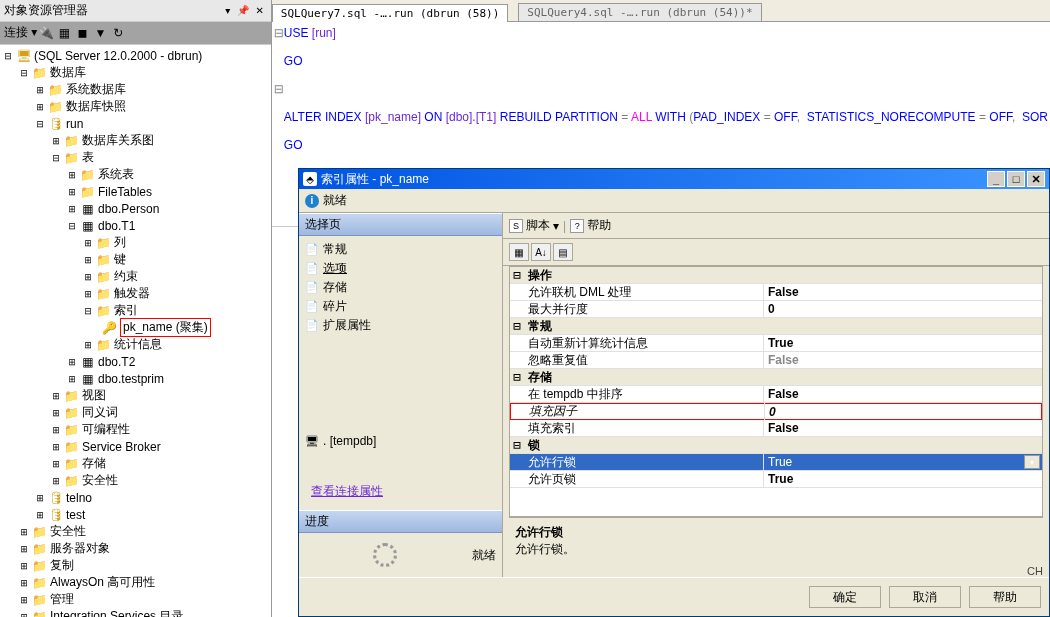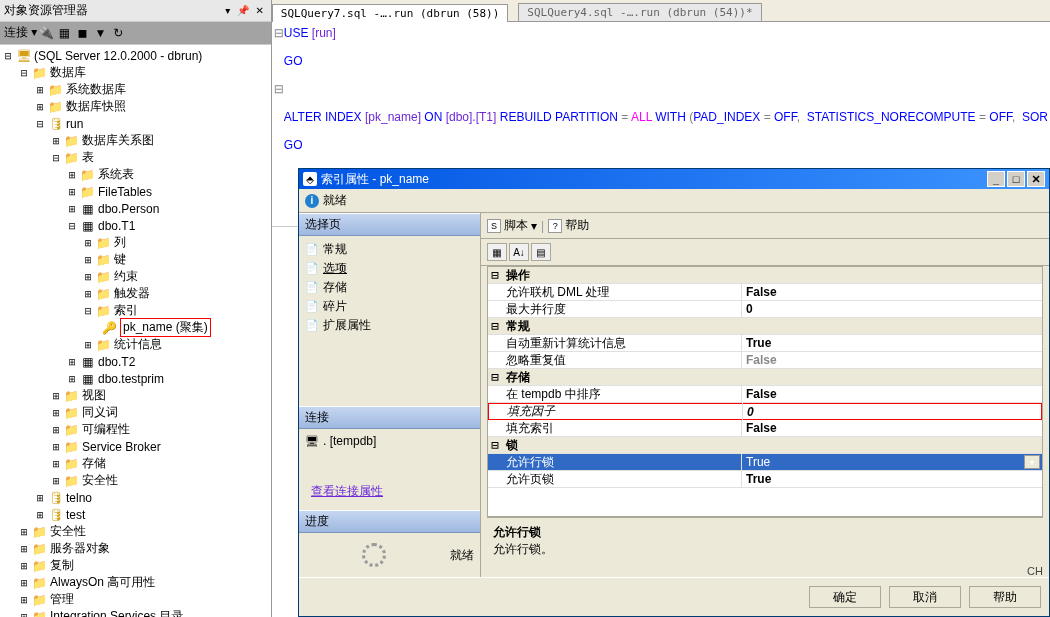--- a/index.html
+++ b/index.html
@@ -53,21 +53,21 @@
 .dialog-title-left { display: flex; align-items: center; gap: 4px; }
 .dialog-title-icon { width: 14px; height: 14px; background: #fff; border-radius: 2px; display: inline-flex; align-items: center; justify-content: center; color: #000; font-size: 10px; }
 .dialog-title-btns { display: flex; gap: 2px; }
 .dialog-title-btn { width: 18px; height: 16px; background: #d4d0c8; border: 1px solid #fff; display: inline-flex; align-items: center; justify-content: center; cursor: pointer; font-size: 11px; color: #000; font-weight: bold; }
 
 .dialog-status { background: #ece9d8; padding: 3px 6px; border-bottom: 1px solid #aca899; display: flex; align-items: center; gap: 4px; }
 .status-icon { width: 14px; height: 14px; border-radius: 50%; background: #2080d0; color: #fff; display: inline-flex; align-items: center; justify-content: center; font-size: 10px; font-weight: bold; }
 
 .dialog-body { flex: 1; display: flex; overflow: hidden; }
 
-.dialog-left { width: 182px; background: #ece9d8; border-right: 1px solid #aca899; display: flex; flex-direction: column; }
+.dialog-left { width: 204px; background: #ece9d8; border-right: 1px solid #aca899; display: flex; flex-direction: column; }
 .section-header { background: linear-gradient(to bottom, #c5d6f0, #9fb8e0); padding: 2px 6px; font-size: 12px; border-bottom: 1px solid #7a96bf; border-top: 1px solid #fff; }
 .section-body { padding: 4px 6px; }
 .page-item { display: flex; align-items: center; gap: 4px; padding: 1px 0; cursor: pointer; }
 .page-icon { width: 14px; height: 14px; display: inline-flex; align-items: center; justify-content: center; font-size: 11px; }
 .page-item.selected .page-label { text-decoration: underline; }
 .link-text { color: #6d28d9; text-decoration: underline; cursor: pointer; margin: 6px; display: inline-block; font-family: Liberation Mono, monospace; }
 .spinner { width: 24px; height: 24px; border: 3px dotted #999; border-radius: 50%; margin: 6px auto; }
 .progress-label { text-align: center; }
 
 .dialog-right { flex: 1; background: #ece9d8; display: flex; flex-direction: column; }
@@ -382,21 +382,20 @@
         <div class="page-item">
             <span class="page-icon">📄</span>
             <span class="page-label">碎片</span>
           </div>
         <div class="page-item">
             <span class="page-icon">📄</span>
             <span class="page-label">扩展属性</span>
           </div>
       </div>
       <div style="flex:1"></div>
-      <div class="section-header">连接</div>
       <div class="section-body">
         <div class="page-item">
             <span class="page-icon">🖥</span>
             <span>. [tempdb]</span>
           </div>
         <br><br>
         <a class="link-text">查看连接属性</a>
       </div>
       <div class="section-header">进度</div>
       <div class="section-body" style="display:flex;align-items:center;gap:8px;">

